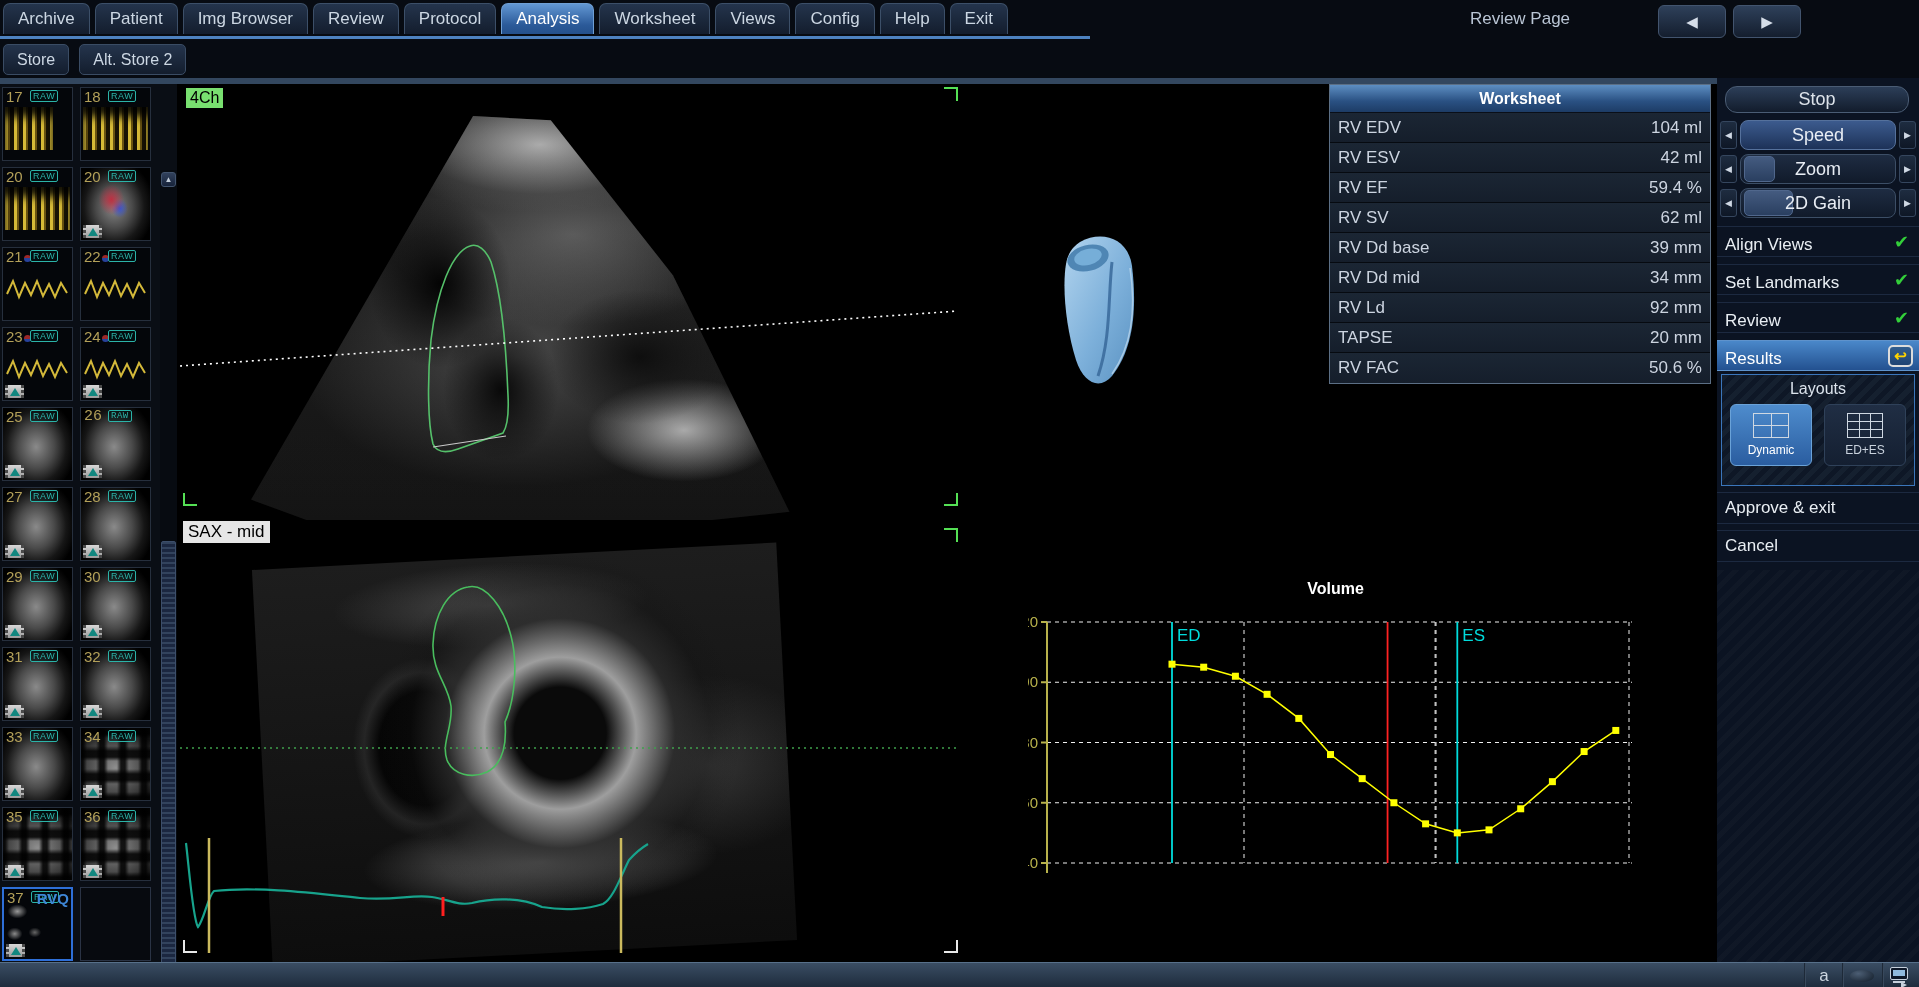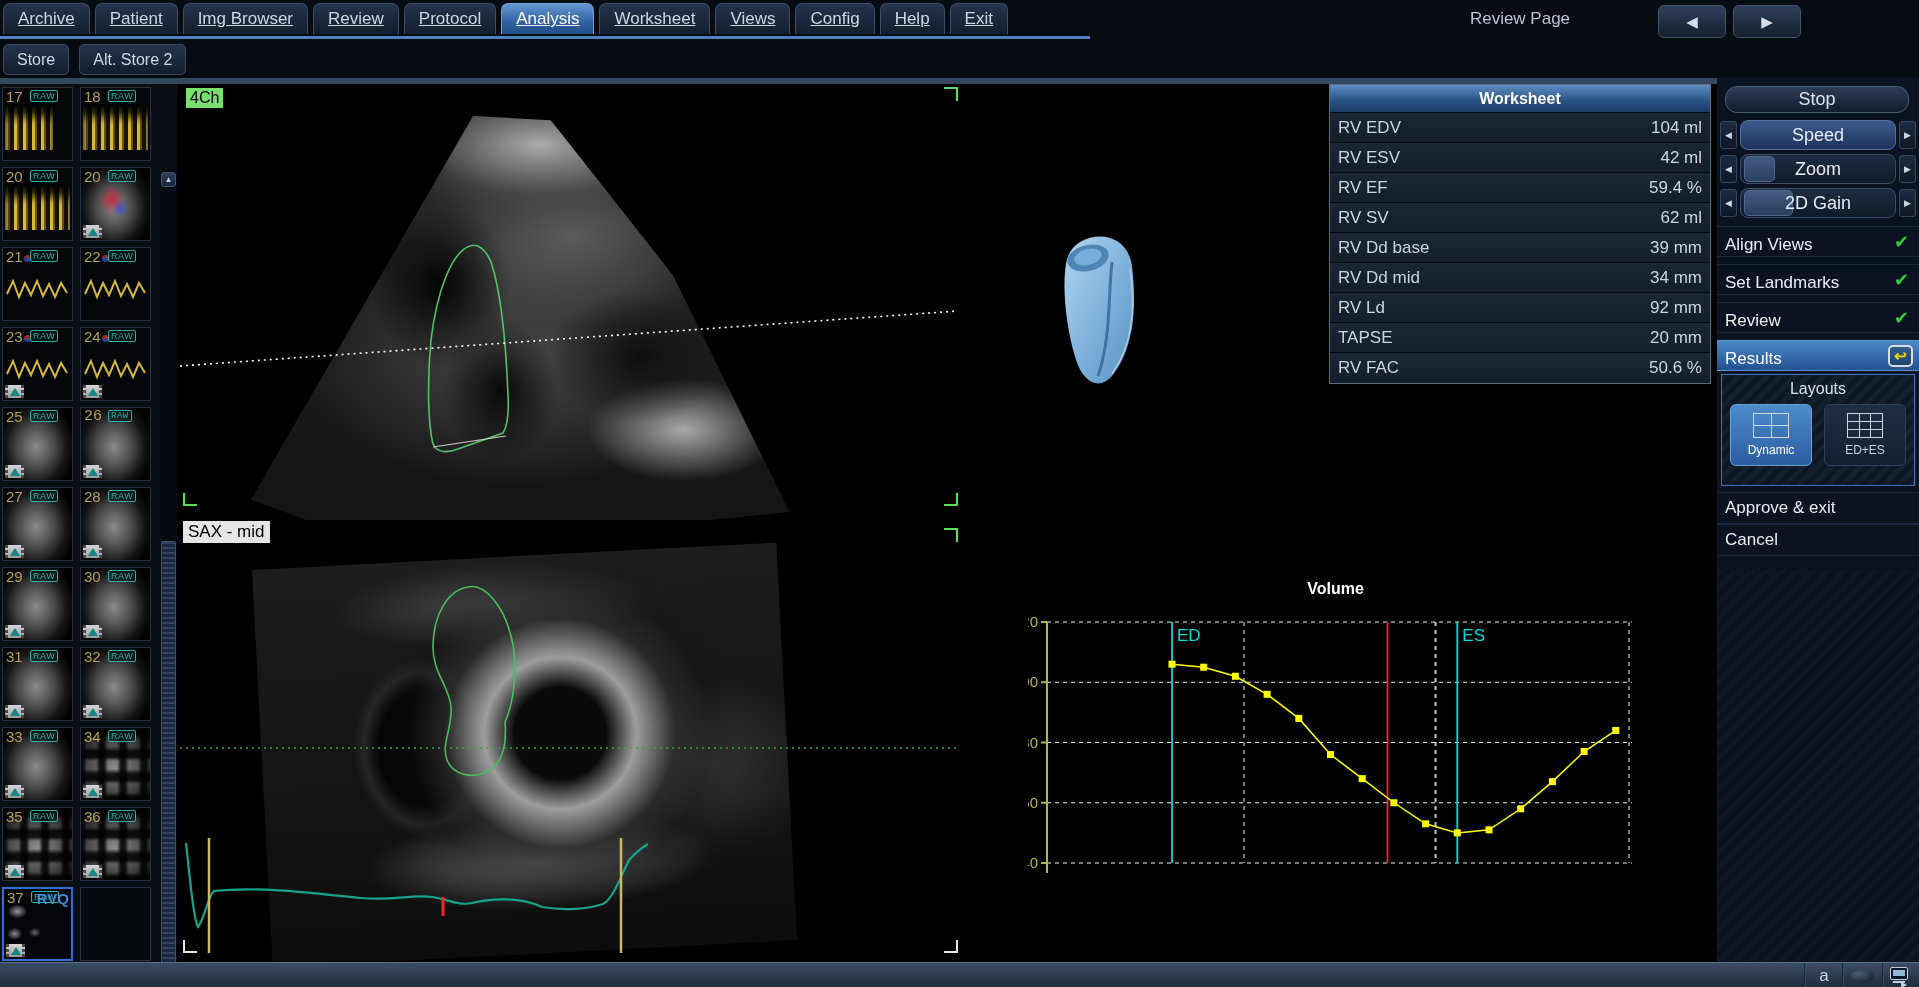--- a/index.html
+++ b/index.html
@@ -4,21 +4,21 @@
 <style>
   * { margin:0; padding:0; box-sizing:border-box; }
   html,body { background:#05080e; }
   #app { position:relative; width:1919px; height:987px; overflow:hidden;
          background:#070b12; font-family:"Liberation Sans", sans-serif; color:#cdd8e4; }
 
   
   .tabbar { position:absolute; left:3px; top:3px; height:33px; display:flex; gap:5px; z-index:30; }
   .tab { height:31px; padding:0 14px; display:flex; align-items:center; font-size:17px;
          color:#ccd7e3; background:linear-gradient(#24344c,#131d2d);
-         border:1px solid #3c4f68; border-bottom:none; border-radius:7px 7px 0 0; cursor:default;text-decoration:underline; }
+         border:1px solid #3c4f68; border-bottom:none; border-radius:7px 7px 0 0; cursor:default; }
   .tab.active { background:linear-gradient(#6297d3,#2b5a99 70%,#24508b); color:#fff; border-color:#6f9fd4; }
   .tab-underline { position:absolute; left:0; top:36px; width:1090px; height:3px; background:#4d82c0; z-index:29; }
   .pagelabel { position:absolute; left:1440px; top:9px; width:160px; text-align:center; font-size:17px; color:#b9c5d4; }
   .navbtn { position:absolute; top:5px; width:68px; height:33px; border-radius:6px;
             background:linear-gradient(#2e405a,#141e2e); border:1px solid #42546e;
             color:#d5dde8; font-size:15px; display:flex; align-items:center; justify-content:center; }
   .storebar { position:absolute; left:3px; top:44px; display:flex; gap:10px; }
   .storebtn { height:31px; padding:0 13px; display:flex; align-items:center; font-size:16px;
               color:#ccd7e3; background:linear-gradient(#24344c,#131d2d);
               border:1px solid #3a4c64; border-radius:5px; }
@@ -156,21 +156,21 @@
       linear-gradient(#cfd8e2,#cfd8e2) 50% 0/1px 100% no-repeat,
       linear-gradient(#cfd8e2,#cfd8e2) 0 50%/100% 1px no-repeat; }
   .g3x3 { background:
       linear-gradient(#cfd8e2,#cfd8e2) 33% 0/1px 100% no-repeat,
       linear-gradient(#cfd8e2,#cfd8e2) 66% 0/1px 100% no-repeat,
       linear-gradient(#cfd8e2,#cfd8e2) 0 33%/100% 1px no-repeat,
       linear-gradient(#cfd8e2,#cfd8e2) 0 66%/100% 1px no-repeat; }
   .layl { font-size:12px; color:#c9d2dd; }
   .laybtn.active .layl { color:#fff; }
   .actions { position:absolute; left:0; top:414px; width:202px; }
-  .actrow { height:32px; display:flex; align-items:center; padding-left:8px;
+  .actrow { height:32px; margin-bottom:6px; display:flex; align-items:center; padding-left:8px;
             font-size:17px; color:#e9eef3; border-top:1px solid #1c2940; border-bottom:1px solid #1c2940; }
 
   
   .statusbar { position:absolute; left:0; top:962px; width:1919px; height:25px;
                background:linear-gradient(180deg,#3a4d63,#1e2c3d); border-top:1px solid #57708a; }
   .sdiv { position:absolute; top:0; width:2px; height:25px;
           background:linear-gradient(90deg,#101a26,#46586e); }
   .abtn { position:absolute; left:1812px; top:1px; width:24px; height:23px; color:#cdd6e0;
           font-size:17px; display:flex; align-items:center; justify-content:center; }
   .ellipseicon { position:absolute; left:1850px; top:7px; width:24px; height:12px; border-radius:50%;

